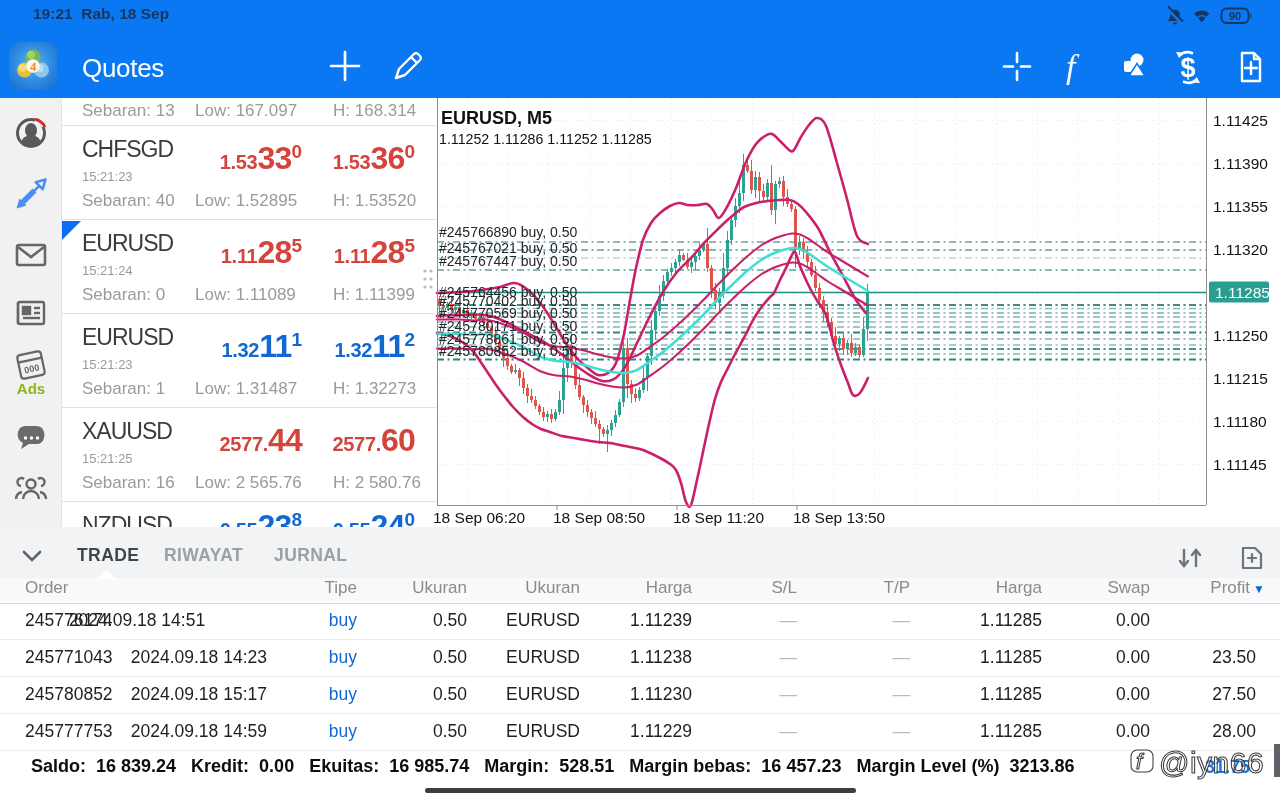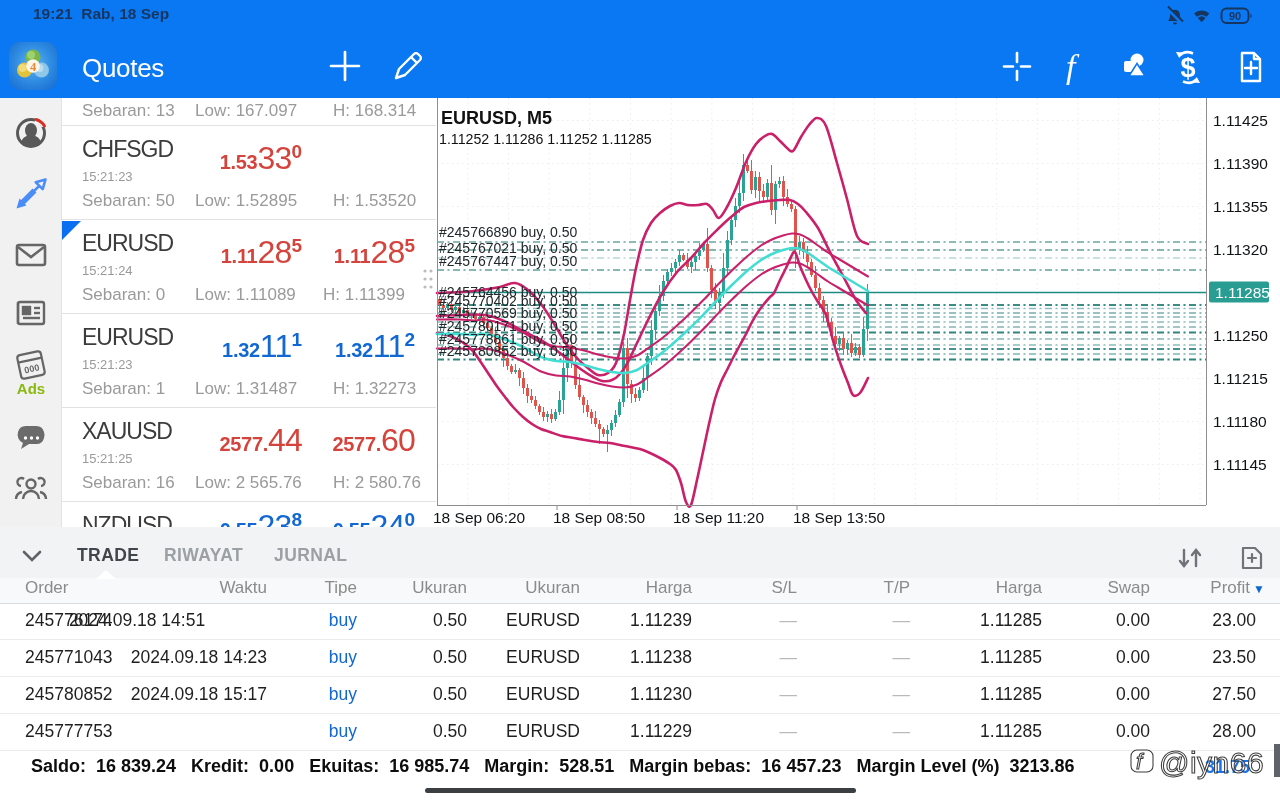--- a/index.html
+++ b/index.html
@@ -12,21 +12,21 @@
 #quotes {position:absolute;left:62px;top:98px;width:374px;height:430px;background:#fff}
 .qsep {position:absolute;left:0;width:374px;height:1px;background:#e2e2e2}
 .qrow {position:absolute;left:0;width:374px;height:94px}
 .qsym {position:absolute;left:20px;top:11px;font-size:23px;color:#3c3c3c;letter-spacing:-1px}
 .qtime {position:absolute;left:20px;top:44px;font-size:13px;color:#9a9a9a}
 .qsub {position:absolute;left:0;top:66px;width:374px;font-size:17px;color:#9a9a9a;white-space:nowrap}
 .qbid {position:absolute;right:134px;top:15px;width:200px;text-align:right}
 .qask {position:absolute;right:21px;top:15px;width:200px;text-align:right}
 .qrow:last-of-type .qbid,.qrow:last-of-type .qask {top:7px}
 .ps {font-size:20px;font-weight:bold;letter-spacing:-0.3px}
-.pb {font-size:32px;font-weight:normal;letter-spacing:-0.8px}
+.pb {font-size:32px;font-weight:bold;letter-spacing:-0.8px}
 .pp {font-size:19px;font-weight:bold;vertical-align:11px}
 #chartwrap {position:absolute;left:436px;top:98px;width:844px;height:429px;background:#fff}
 #graybar {position:absolute;left:0;top:527px;width:1280px;height:51px;background:#f2f3f4}
 #thead {position:absolute;left:0;top:578px;width:1280px;height:25px;background:#f8f9fa;font-size:17px;color:#8b8b8b}
 #notch {position:absolute;left:96px;top:570px;width:0;height:0;border-left:10px solid transparent;border-right:10px solid transparent;border-bottom:9px solid #fff}
 .trow {position:absolute;left:0;width:1280px;height:36px;font-size:17.5px;color:#1f1f1f;padding-top:7px}
 .tsep {position:absolute;left:0;width:1280px;height:1px;background:#ebebeb}
 .buy {color:#1268d3}
 .dash {color:#b9b9b9}
 #tabs {position:absolute;left:0;top:545px;width:1280px;font-size:17.5px;font-weight:bold;color:#9aa0a3;letter-spacing:.4px}
@@ -172,35 +172,36 @@
 <div style="position:absolute;left:0;top:3px;width:374px;font-size:17px;color:#9a9a9a;white-space:nowrap">
       <span style="position:absolute;left:20px">Sebaran: 13</span>
       <span style="position:absolute;left:133px">Low: 167.097</span>
       <span style="position:absolute;left:271px">H: 168.314</span>
     </div>
 <div class="qsep" style="top:27px"></div>
 <div class="qrow" style="top:27px">
 <div class="qsym">CHFSGD</div>
 <div class="qtime">15:21:23</div>
 <div class="qsub">
-        <span style="position:absolute;left:20px">Sebaran: 50</span>
+        <span style="position:absolute;left:20px">Sebaran: 40</span>
         <span style="position:absolute;left:133px">Low: 1.52895</span>
         <span style="position:absolute;left:271px">H: 1.53520</span>
       </div>
 <div class="qbid"><span class="ps" style="color:#d5443c">1.53</span><span class="pb" style="color:#d5443c">33</span><span class="pp" style="color:#d5443c">0</span></div>
+<div class="qask"><span class="ps" style="color:#d5443c">1.53</span><span class="pb" style="color:#d5443c">36</span><span class="pp" style="color:#d5443c">0</span></div>
 </div>
 <div class="qsep" style="top:121px"></div>
 <div class="qrow" style="top:121px">
       <div style="position:absolute;left:0;top:2px;width:0;height:0;border-top:19px solid #0a6ef0;border-right:19px solid transparent"></div>
 <div class="qsym">EURUSD</div>
 <div class="qtime">15:21:24</div>
 <div class="qsub">
         <span style="position:absolute;left:20px">Sebaran: 0</span>
         <span style="position:absolute;left:133px">Low: 1.11089</span>
-        <span style="position:absolute;left:261px">H: 1.11399</span>
+        <span style="position:absolute;left:271px">H: 1.11399</span>
       </div>
 <div class="qbid"><span class="ps" style="color:#d5443c">1.11</span><span class="pb" style="color:#d5443c">28</span><span class="pp" style="color:#d5443c">5</span></div>
 <div class="qask"><span class="ps" style="color:#d5443c">1.11</span><span class="pb" style="color:#d5443c">28</span><span class="pp" style="color:#d5443c">5</span></div>
 </div>
 <div class="qsep" style="top:215px"></div>
 <div class="qrow" style="top:215px">
 <div class="qsym">EURUSD</div>
 <div class="qtime">15:21:23</div>
 <div class="qsub">
         <span style="position:absolute;left:20px">Sebaran: 1</span>
@@ -561,21 +562,20 @@
 <path d="M18 21 v-15 M14 10 l4 -5 l4 5"></path>
 </g>
 <g transform="translate(62,0)">
       <path d="M3 3 h12 l6 6 v14 h-18 z" fill="none" stroke="#6f7377" stroke-width="2.2" stroke-linejoin="round"></path>
 <line x1="12" y1="9" x2="12" y2="17" stroke="#6f7377" stroke-width="2.2" stroke-linecap="round"></line>
 <line x1="8" y1="13" x2="16" y2="13" stroke="#6f7377" stroke-width="2.2" stroke-linecap="round"></line>
     </g>
 </svg>
 <div id="thead">
     <span class="" style="position:absolute;left:25px">Order</span>
-    <span class="" style="position:absolute;left:7px;width:260px;text-align:right;display:inline-block">Waktu</span>
     <span class="" style="position:absolute;left:97px;width:260px;text-align:right;display:inline-block">Tipe</span>
     <span class="" style="position:absolute;left:207px;width:260px;text-align:right;display:inline-block">Ukuran</span>
     <span class="" style="position:absolute;left:320px;width:260px;text-align:right;display:inline-block">Ukuran</span>
     <span class="" style="position:absolute;left:432px;width:260px;text-align:right;display:inline-block">Harga</span>
     <span class="" style="position:absolute;left:537px;width:260px;text-align:right;display:inline-block">S/L</span>
     <span class="" style="position:absolute;left:650px;width:260px;text-align:right;display:inline-block">T/P</span>
     <span class="" style="position:absolute;left:782px;width:260px;text-align:right;display:inline-block">Harga</span>
     <span class="" style="position:absolute;left:890px;width:260px;text-align:right;display:inline-block">Swap</span>
     <span class="" style="position:absolute;left:990px;width:260px;text-align:right;display:inline-block">Profit</span>
 <span style="position:absolute;left:1253px;top:4px;color:#1268d3;font-size:12px">▼</span>
@@ -586,21 +586,20 @@
     <span class="" style="position:absolute;left:25px">245776174</span>
     <span class="" style="position:absolute;left:7px;width:260px;text-align:center;display:inline-block">2024.09.18 14:51</span>
     <span class="buy" style="position:absolute;left:97px;width:260px;text-align:right;display:inline-block">buy</span>
     <span class="" style="position:absolute;left:207px;width:260px;text-align:right;display:inline-block">0.50</span>
     <span class="" style="position:absolute;left:320px;width:260px;text-align:right;display:inline-block">EURUSD</span>
     <span class="" style="position:absolute;left:432px;width:260px;text-align:right;display:inline-block">1.11239</span>
     <span class="dash" style="position:absolute;left:537px;width:260px;text-align:right;display:inline-block">—</span>
     <span class="dash" style="position:absolute;left:650px;width:260px;text-align:right;display:inline-block">—</span>
     <span class="" style="position:absolute;left:782px;width:260px;text-align:right;display:inline-block">1.11285</span>
     <span class="" style="position:absolute;left:890px;width:260px;text-align:right;display:inline-block">0.00</span>
-    <span class="" style="position:absolute;left:996px;width:260px;text-align:right;display:inline-block">23.00</span>
   </div>
 <div class="tsep" style="top:639px"></div>
 <div class="trow" style="top:640px">
     <span class="" style="position:absolute;left:25px">245771043</span>
     <span class="" style="position:absolute;left:7px;width:260px;text-align:right;display:inline-block">2024.09.18 14:23</span>
     <span class="buy" style="position:absolute;left:97px;width:260px;text-align:right;display:inline-block">buy</span>
     <span class="" style="position:absolute;left:207px;width:260px;text-align:right;display:inline-block">0.50</span>
     <span class="" style="position:absolute;left:320px;width:260px;text-align:right;display:inline-block">EURUSD</span>
     <span class="" style="position:absolute;left:432px;width:260px;text-align:right;display:inline-block">1.11238</span>
     <span class="dash" style="position:absolute;left:537px;width:260px;text-align:right;display:inline-block">—</span>
@@ -619,20 +618,21 @@
     <span class="" style="position:absolute;left:432px;width:260px;text-align:right;display:inline-block">1.11230</span>
     <span class="dash" style="position:absolute;left:537px;width:260px;text-align:right;display:inline-block">—</span>
     <span class="dash" style="position:absolute;left:650px;width:260px;text-align:right;display:inline-block">—</span>
     <span class="" style="position:absolute;left:782px;width:260px;text-align:right;display:inline-block">1.11285</span>
     <span class="" style="position:absolute;left:890px;width:260px;text-align:right;display:inline-block">0.00</span>
     <span class="" style="position:absolute;left:996px;width:260px;text-align:right;display:inline-block">27.50</span>
   </div>
 <div class="tsep" style="top:713px"></div>
 <div class="trow" style="top:714px">
     <span class="" style="position:absolute;left:25px">245777753</span>
+    <span class="" style="position:absolute;left:7px;width:260px;text-align:right;display:inline-block">2024.09.18 14:59</span>
     <span class="buy" style="position:absolute;left:97px;width:260px;text-align:right;display:inline-block">buy</span>
     <span class="" style="position:absolute;left:207px;width:260px;text-align:right;display:inline-block">0.50</span>
     <span class="" style="position:absolute;left:320px;width:260px;text-align:right;display:inline-block">EURUSD</span>
     <span class="" style="position:absolute;left:432px;width:260px;text-align:right;display:inline-block">1.11229</span>
     <span class="dash" style="position:absolute;left:537px;width:260px;text-align:right;display:inline-block">—</span>
     <span class="dash" style="position:absolute;left:650px;width:260px;text-align:right;display:inline-block">—</span>
     <span class="" style="position:absolute;left:782px;width:260px;text-align:right;display:inline-block">1.11285</span>
     <span class="" style="position:absolute;left:890px;width:260px;text-align:right;display:inline-block">0.00</span>
     <span class="" style="position:absolute;left:996px;width:260px;text-align:right;display:inline-block">28.00</span>
   </div>

